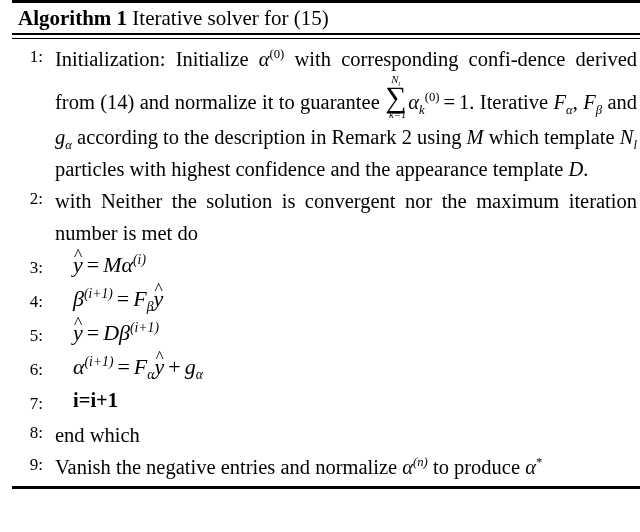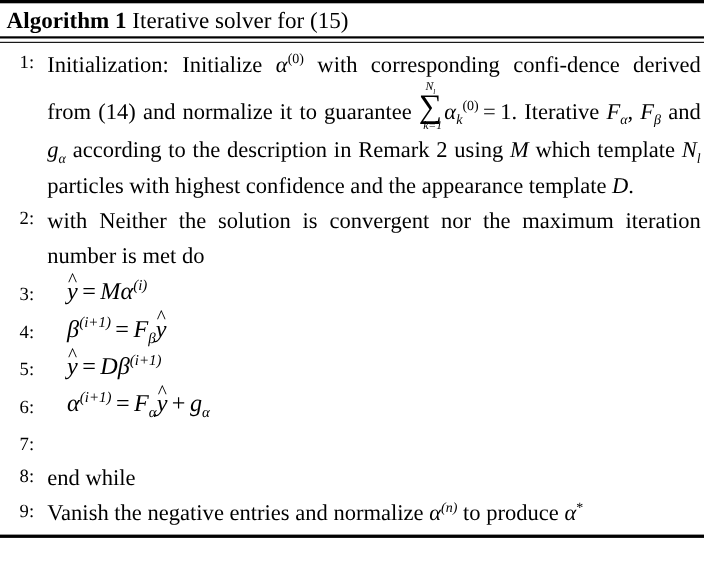--- a/index.html
+++ b/index.html
@@ -13,20 +13,21 @@
     overflow: hidden;
     font-family: "Liberation Serif", "DejaVu Serif", serif;
     color: #000000;
     -webkit-font-smoothing: antialiased;
   }
 
   .algorithm {
     position: relative;
     width: 640px;
     box-sizing: border-box;
+    padding-left: 12px;
   }
 
   
   .rule-top {
     height: 3px;
     background: #000;
     width: 100%;
   }
   .rule-mid-thick {
     height: 2px;
@@ -265,27 +266,28 @@
       <div class="step-num">6:</div>
       <div class="gap-deep"></div>
       <div class="step-body nojust math-line">
         <span class="m"><span>α</span><sup class="mx">(i+1)</sup></span><span class="op">=</span><span class="m"><span>F</span><sub class="mx">α</sub></span><span class="m hat"><span>y</span><span class="hatmark">^</span></span><span class="op">+</span><span class="m"><span>g</span><sub class="mx">α</sub></span>
       </div>
     </div>
 
     <div class="step tight">
       <div class="step-num">7:</div>
       <div class="gap-deep"></div>
+      <div class="step-body nojust plain-line">i=i+1</div>
     </div>
 
     <div class="step">
       <div class="step-num">8:</div>
       <div class="gap"></div>
       <div class="step-body nojust">
-        <span class="kw">end while</span>
+        <span class="kw">end which</span>
       </div>
     </div>
 
     <div class="step">
       <div class="step-num">9:</div>
       <div class="gap"></div>
       <div class="step-body">
         <span>Vanish the negative entries and normalize</span>
         <span class="m"><span>α</span><sup class="mx">(n)</sup></span>
         <span>to produce</span>

